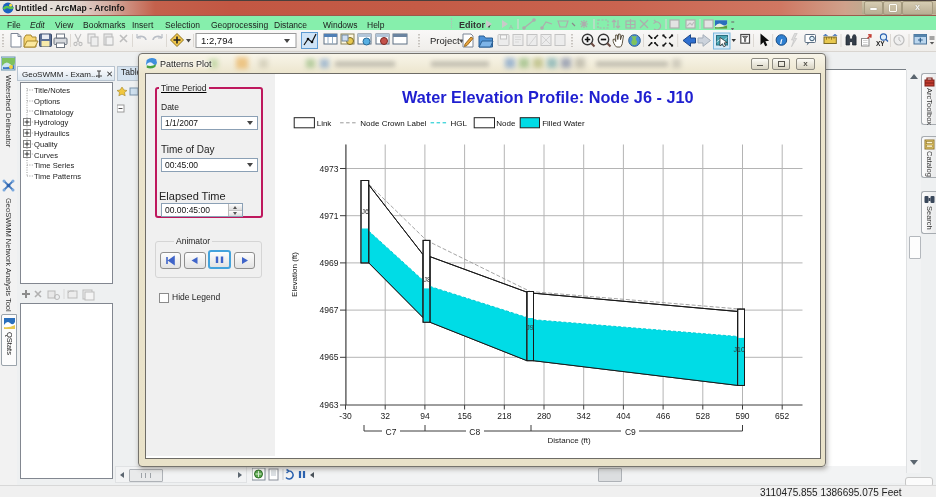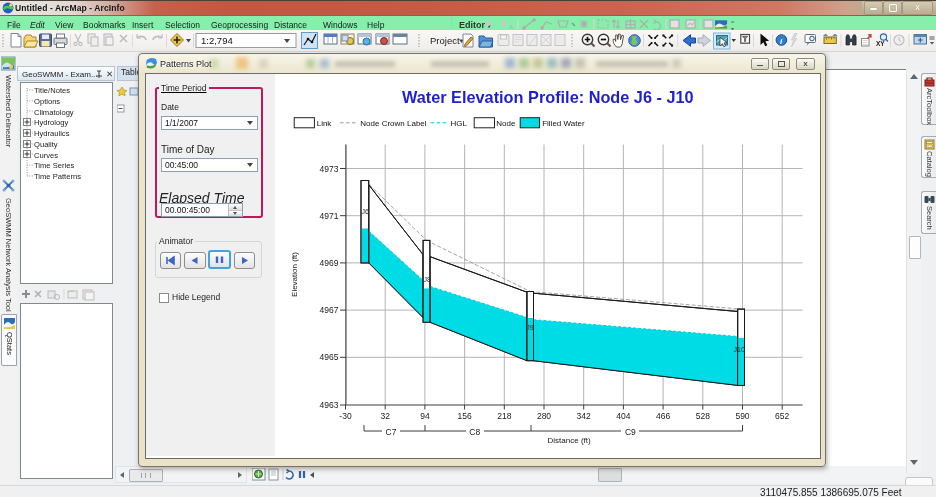--- a/index.html
+++ b/index.html
@@ -439,33 +439,33 @@
   <div class="ab" style="left:6px;top:19px;width:674px;height:384px;background:#fff;border:1px solid #6e6c66;" id="client">
 
     <div class="ab" style="left:0;top:0;width:129px;height:382px;background:#f0f0f0;">
       <fieldset class="ab" style="left:9px;top:9px;width:104px;height:131px;border:2px solid #be185d;border-radius:3px;margin:0;padding:0;text-decoration:underline;">
         <legend style="font-size:8.5px;color:#222;margin-left:2px;padding:0 2px;">Time Period</legend>
       </fieldset>
       <div class="ab" style="left:15px;top:28px;font-size:8.5px;color:#222;text-align:center;">Date</div>
       <div class="ab" style="left:15px;top:42px;width:92px;height:12px;background:#fff;border:1px solid #8ba0b5;font-size:8.5px;color:#111;padding-left:3px;line-height:12px;">1/1/2007<div class="ab" style="right:4px;top:4px;width:0;height:0;border-left:3.5px solid transparent;border-right:3.5px solid transparent;border-top:4px solid #444;"></div></div>
       <div class="ab" style="left:15px;top:70px;font-size:10px;color:#222;">Time of Day</div>
       <div class="ab" style="left:15px;top:84px;width:92px;height:12px;background:#fff;border:1px solid #8ba0b5;font-size:8.5px;color:#111;padding-left:3px;line-height:12px;">00:45:00<div class="ab" style="right:4px;top:4px;width:0;height:0;border-left:3.5px solid transparent;border-right:3.5px solid transparent;border-top:4px solid #444;"></div></div>
-      <div class="ab" style="left:13px;top:116px;font-size:14px;color:#222;font-style:italic;">Elapsed Time</div>
+      <div class="ab" style="left:13px;top:116px;font-size:11px;color:#222;">Elapsed Time</div>
       <div class="ab" style="left:15px;top:129px;width:77px;height:12px;background:#fff;border:1px solid #8ba0b5;font-size:8.5px;color:#111;padding-left:3px;line-height:12px;">00.00:45:00
         <div class="ab" style="right:0;top:0;width:13px;height:12px;border-left:1px solid #bbb;">
           <div class="ab" style="left:0;top:0;width:13px;height:6px;background:linear-gradient(#fefefe,#dcdcdc);border-bottom:1px solid #c5c5c5;">
                 <div class="ab" style="left:4px;top:2px;width:0;height:0;border-left:2.5px solid transparent;border-right:2.5px solid transparent;border-bottom:3px solid #555;"></div>
               </div>
           <div class="ab" style="left:0;top:7px;width:13px;height:5px;background:linear-gradient(#fefefe,#dcdcdc);">
                 <div class="ab" style="left:4px;top:1px;width:0;height:0;border-left:2.5px solid transparent;border-right:2.5px solid transparent;border-top:3px solid #555;"></div>
               </div>
         </div>
       </div>
       <fieldset class="ab" style="left:9px;top:162px;width:105px;height:40px;border:1px solid #d5d5d5;border-radius:3px;margin:0;padding:0;">
-        <legend style="font-size:8.5px;color:#222;margin-left:1px;padding:0 2px;">Animator</legend>
+        <legend style="font-size:8.5px;color:#222;margin-left:18px;padding:0 2px;">Animator</legend>
       </fieldset>
       <div class="ab" style="left:13.8px;top:177.6px;width:19.5px;height:15.3px;background:linear-gradient(#fdfdfd,#e3e3e3);border:1px solid #8e8e8e;border-radius:3px;">
             <svg width="19" height="15">
               <path d="M6 4 v7 M13 4 l-5 3.5 5 3.5 Z" fill="#3f64c9" stroke="#3f64c9" stroke-width="1.6"></path>
             </svg>
           </div>
       <div class="ab" style="left:38.2px;top:177.6px;width:19.5px;height:15.3px;background:linear-gradient(#fdfdfd,#e3e3e3);border:1px solid #8e8e8e;border-radius:3px;">
             <svg width="19" height="15">
               <path d="M12.5 4 l-6 3.5 6 3.5 Z" fill="#3f64c9"></path>
             </svg>

